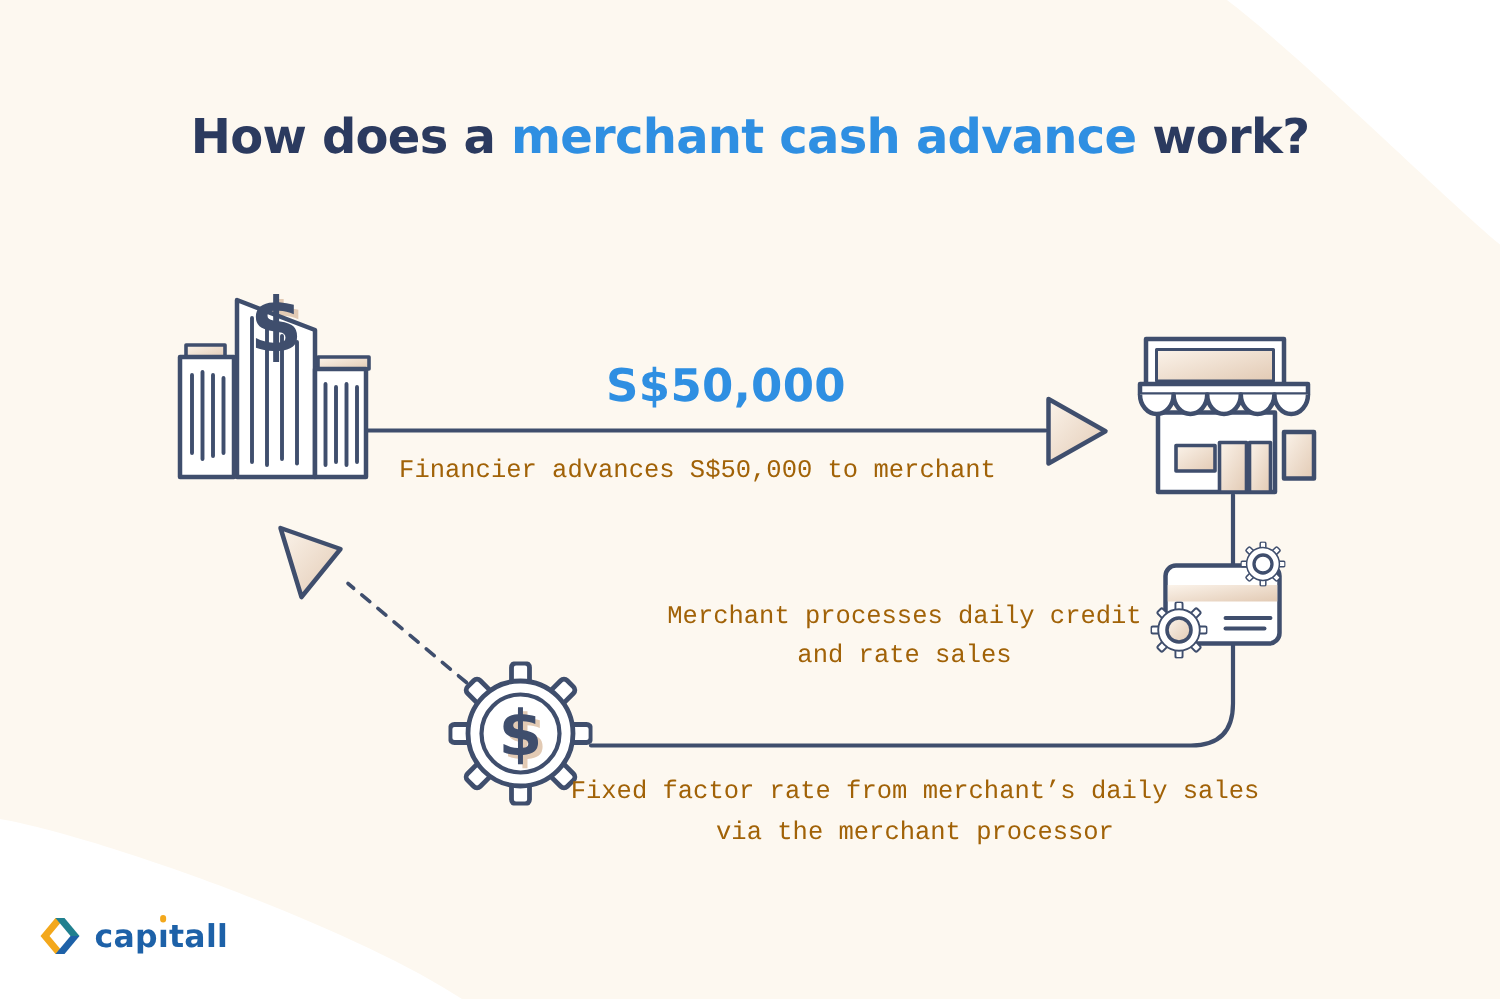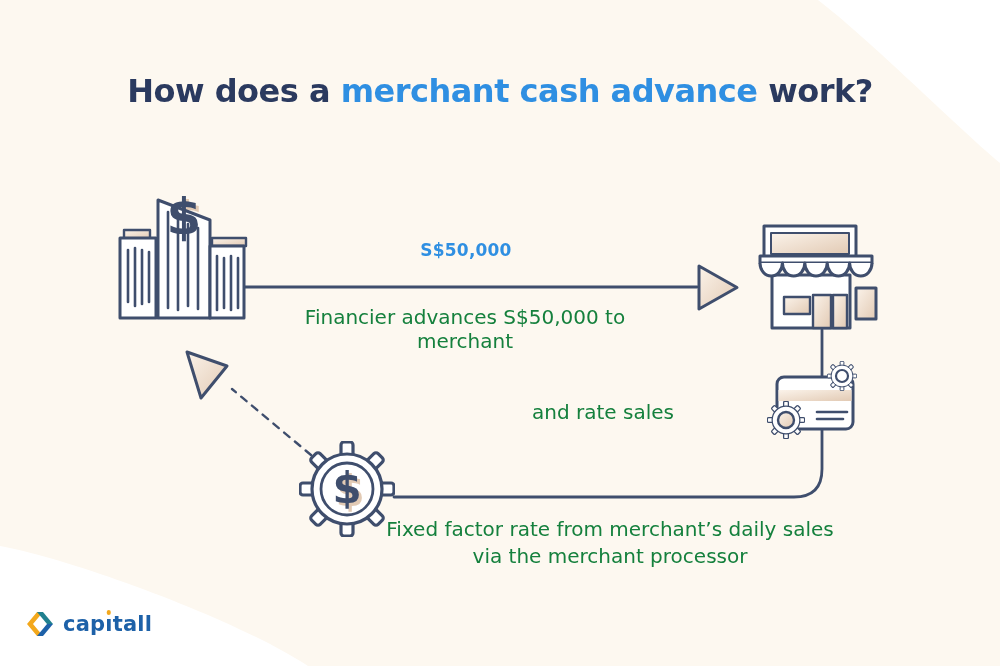--- a/index.html
+++ b/index.html
@@ -9,24 +9,24 @@
   }
   .bg-blob{position:absolute;left:0;top:0;width:1000px;height:666px;}
   .abs{position:absolute;}
   .title{
     position:absolute;top:72px;left:0;width:1000px;margin:0;
     text-align:center;font-size:32px;font-weight:bold;letter-spacing:-0.5px;
     color:#2b3a5f;
   }
   .title .hl{color:#2f8fe2;}
   .amount{
-    position:absolute;top:240px;left:366px;width:200px;text-align:center;
-    font-size:17px;font-weight:bold;color:#2f8fe2;letter-spacing:0.2px;
+    position:absolute;top:240px;left:384px;width:200px;text-align:center;
+    font-size:30px;font-weight:bold;color:#2f8fe2;letter-spacing:0.2px;
   }
-  .caption{color:#15803d;font-size:20px;text-align:center;}
+  .caption{color:#a16207;font-size:17px;text-align:center;font-family:Liberation Mono, monospace;}
   .caption-advance{top:305px;left:255px;width:420px;}
   .caption-process{top:399px;left:438px;width:330px;line-height:26px;}
   .caption-repay{top:516px;left:372px;width:476px;line-height:26.5px;}
   .connectors{position:absolute;left:0;top:0;width:1000px;height:666px;}
   .icon-building{left:113px;top:176px;width:142px;height:146px;}
   .icon-store{left:758px;top:220px;width:142px;height:116px;}
   .icon-card{left:763px;top:357px;width:112px;height:86px;}
   .icon-gear{left:299px;top:441px;width:96px;height:96px;}
   .logo{
     position:absolute;left:24px;top:608px;display:flex;align-items:center;gap:7px;
@@ -139,20 +139,21 @@
     <circle cx="48" cy="48" r="26" fill="#ffffff" stroke="#3f4e6d" stroke-width="2.8"></circle>
     <text x="51" y="65" text-anchor="middle" font-family="DejaVu Sans, sans-serif" font-size="42" font-weight="bold" fill="#e2cab4">$</text>
     <text x="48" y="62" text-anchor="middle" font-family="DejaVu Sans, sans-serif" font-size="42" font-weight="bold" fill="#3f4e6d">$</text>
   </svg>
 
   <div class="amount">S$50,000</div>
 
   <div class="abs caption caption-advance">Financier advances S$50,000 to merchant</div>
 
   <div class="abs caption caption-process">
+    <div>Merchant processes daily credit</div>
     <div>and rate sales</div>
   </div>
 
   <div class="abs caption caption-repay">
     <div>Fixed factor rate from merchant’s daily sales</div>
     <div>via the merchant processor</div>
   </div>
 
   <div class="logo">
     <svg width="32" height="32" viewBox="0 0 32 32">

